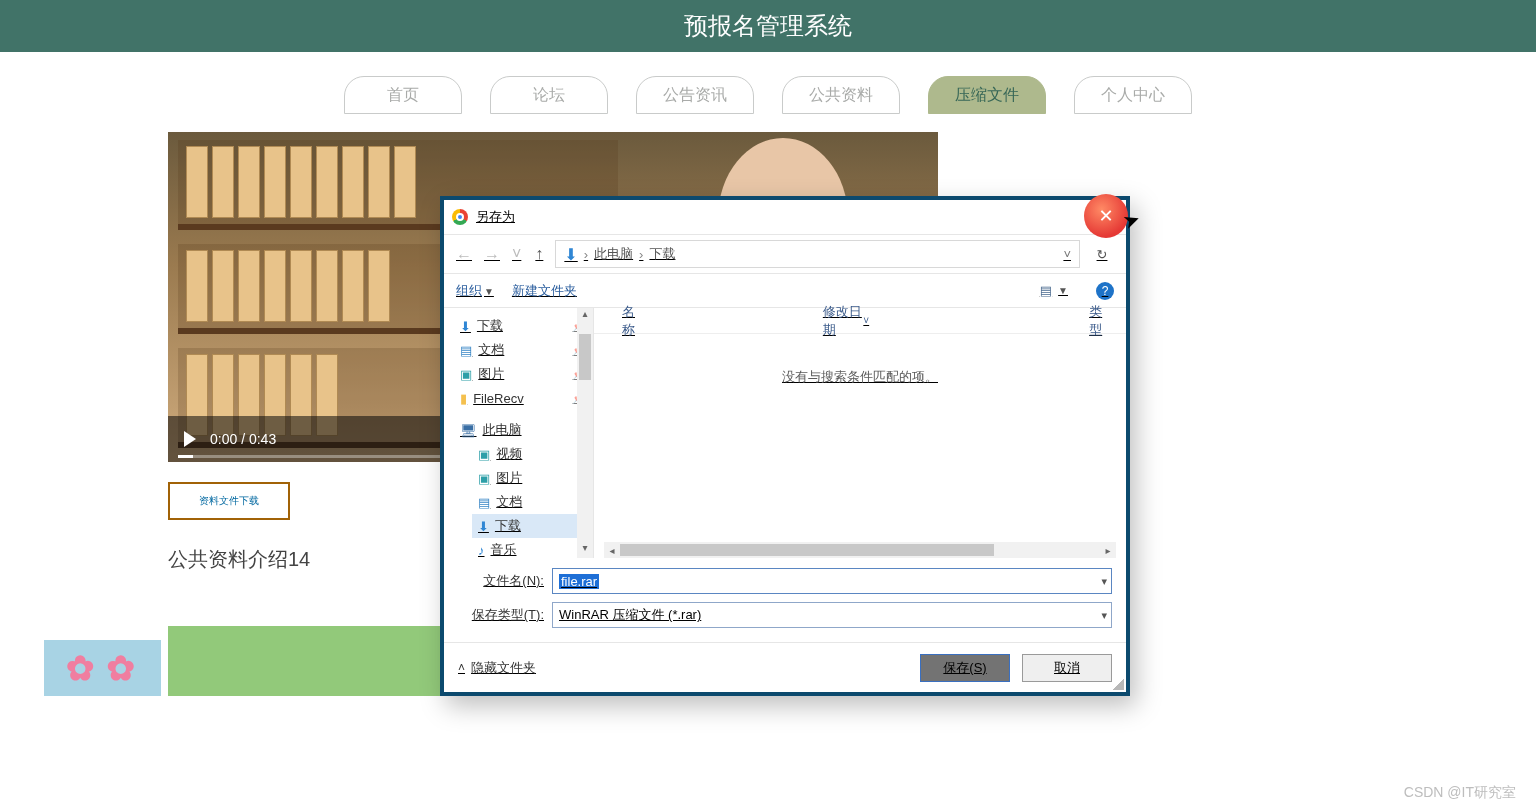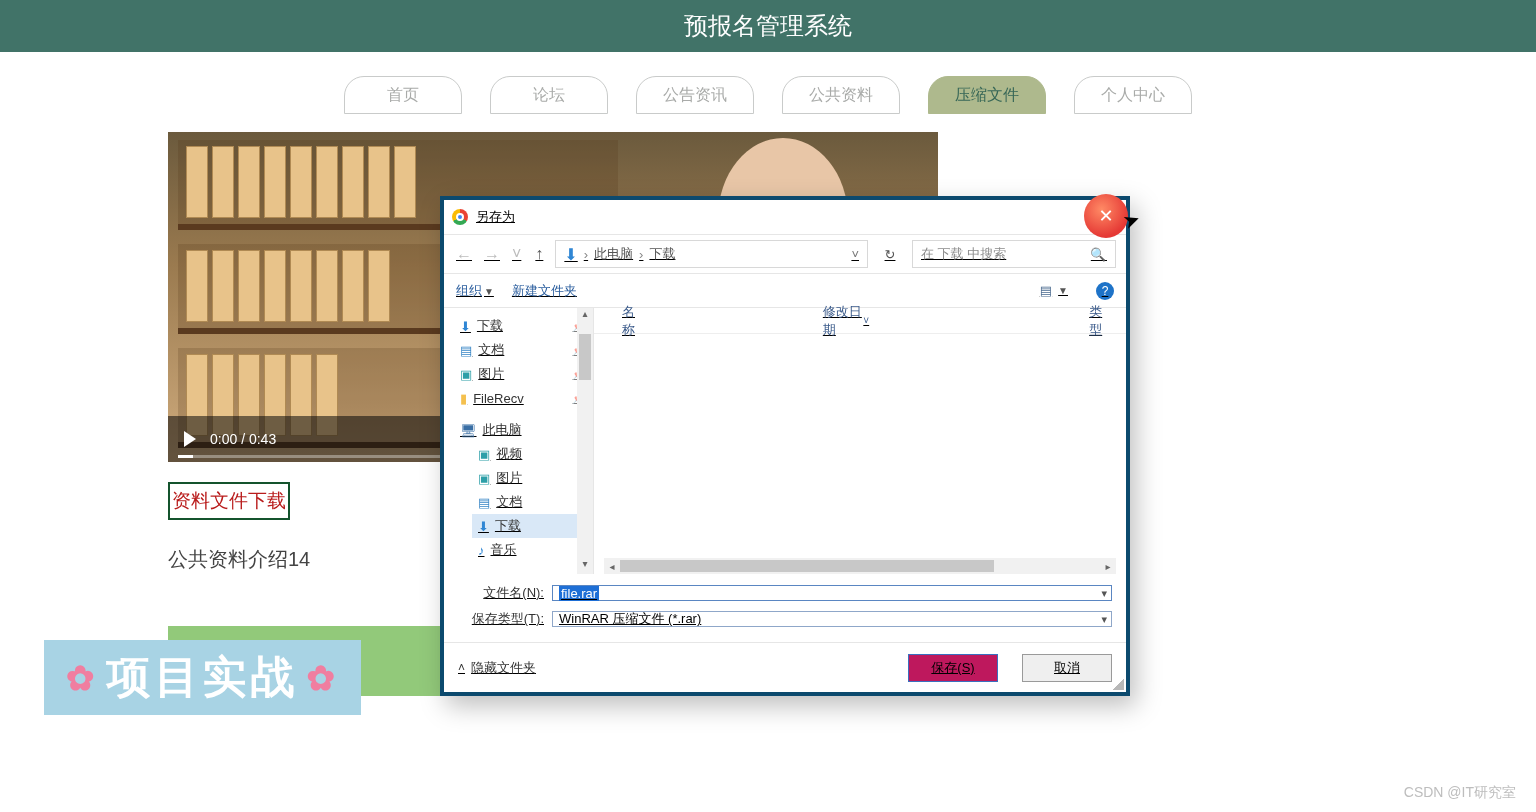--- a/index.html
+++ b/index.html
@@ -24,21 +24,21 @@
   .person { position:absolute; right:40px; top:0; width:260px; height:330px; }
   .person .head { position:absolute; top:6px; left:80px; width:130px; height:160px; background:#e8c6a7; border-radius:50% 50% 45% 45%; }
   .person .body { position:absolute; top:150px; left:30px; width:220px; height:200px; background:#2b2c30; border-radius:60px 60px 0 0; }
 
   .video-controls { position: absolute; left: 0; bottom: 0; width: 100%; height: 46px; background: rgba(10,10,10,.55); color: #fff; display: flex; align-items: center; padding: 0 16px; gap: 14px; font-size: 14px; }
   .play-icon { width:0; height:0; border-left: 12px solid #fff; border-top: 8px solid transparent; border-bottom: 8px solid transparent; }
   .progress { position: absolute; left: 10px; bottom: 4px; height: 3px; width: 96%; background: rgba(255,255,255,.35); }
   .progress .done { height:100%; width:2%; background:#fff; }
   .subtitle-hint { position:absolute; right: 430px; bottom: 8px; font-size: 30px; color:#eee; font-weight:700; letter-spacing:2px; }
 
-  .dl-box { margin-top: 20px; width: 122px; height: 38px; border: 2px solid #14532d; color: #b91c1c; display:flex; align-items:center; justify-content:center; font-size: 19px; }
+  .dl-box { margin-top: 20px; width: 122px; height: 38px; border: 2px solid #a16207; color: #0369a1; display:flex; align-items:center; justify-content:center; font-size: 10px; }
   .intro-title { margin-top: 26px; font-size: 20px; color:#444; }
   .green-bar { position:absolute; left: 0; top: 494px; width: 450px; height: 70px; background:#7fbf63; opacity:.85; }
 
   .watermark-badge { position:absolute; left: 44px; top: 640px; background:#a8d3e4; color:#fff; font-size: 44px; padding: 8px 22px; display:flex; align-items:center; gap:8px; font-weight:600; letter-spacing:4px; }
   .flower { color:#f07ea0; font-size:34px; }
 
   .csdn-watermark { position:absolute; right: 20px; bottom: 10px; color:#bdbdbd; font-size: 14px; }
 
   
   .dialog { position: absolute; left: 440px; top: 196px; width: 690px; height: 500px; background:#fff; border:4px solid #0c4a6e; box-shadow: 6px 10px 24px rgba(0,0,0,.25); display:flex; flex-direction:column;text-decoration:underline; }
@@ -81,30 +81,30 @@
   .cols .c-date{ margin-left:auto; margin-right:40px; display:flex; align-items:center; }
   .empty-msg { text-align:center; color:#5b5b5b; font-size:13px; margin-top:34px; }
   .h-scroll { position:absolute; left:10px; right:10px; bottom:0; height:16px; background:#f1f1f1; display:flex; align-items:center; }
   .h-scroll .arr{ width:16px; text-align:center; font-size:10px; color:#666; }
   .h-scroll .track{ flex:1; position:relative; height:100%; }
   .h-scroll .thumb{ position:absolute; left:0; top:2px; height:12px; width:78%; background:#c8c8c8; }
 
   .dlg-fields { padding:10px 14px 0; font-size:13px; }
   .field-row { display:flex; align-items:center; margin-bottom:8px; }
   .field-row label { width:86px; text-align:right; margin-right:8px; color:#333; }
-  .field-row .combo { flex:1; height:16px; border:1px solid #8fa7c9; display:flex; align-items:center; padding:0 6px; position:relative; }
+  .field-row .combo { flex:1; height:26px; border:1px solid #8fa7c9; display:flex; align-items:center; padding:0 6px; position:relative; }
   .combo.filename { border-color:#5a86c2; }
   .combo .val.sel { background:#1e6fd6; color:#fff; padding:0 2px; }
   .combo .dd { position:absolute; right:4px; color:#555; font-size:11px; }
 
   .dlg-footer { height:50px; display:flex; align-items:center; padding:0 14px; border-top:1px solid #e6e6e6; margin-top:6px; }
   .hide-folders { display:flex; align-items:center; gap:6px; color:#333; font-size:13px; }
   .hide-folders .chev{ font-size:12px; }
   .btn { width:90px; height:28px; border:1px solid #9a9a9a; background:#efefef; font-size:13px; cursor:pointer; }
-  .btn.primary { border:1px solid #3a6fbf; background:#be185d; margin-left:auto; margin-right:24px; }
+  .btn.primary { border:1px solid #3a6fbf; background:#737373; margin-left:auto; margin-right:12px; }
   .resize-grip { position:absolute; right:2px; bottom:2px; width:12px; height:12px; background: linear-gradient(135deg, transparent 50%, #b8b8b8 50%); }
 
 </style>
 </head>
 <body>
 
 <div class="header">
   <span>预报名管理系统</span>
 </div>
 
@@ -180,21 +180,20 @@
   <div class="dl-box">
     <span>资料文件下载</span>
   </div>
   <div class="intro-title">公共资料介绍14</div>
   <div class="green-bar"></div>
 
 </div>
 
 <div class="watermark-badge">
   <span class="flower">✿</span>
-  <span>项目实战</span>
   <span class="flower">✿</span>
 </div>
 
 <div class="dialog">
   <div class="dlg-titlebar">
     <span class="chrome-dot"></span>
     <span>另存为</span>
     <div class="dlg-close">✕</div>
     <span class="dlg-cursor">➤</span>
   </div>
@@ -206,24 +205,20 @@
     <span class="addr-up">↑</span>
     <div class="addr-path">
       <span class="dl-ico">⬇</span>
       <span class="addr-sep">›</span>
       <span>此电脑</span>
       <span class="addr-sep">›</span>
       <span>下载</span>
       <span class="addr-drop">˅</span>
     </div>
     <span class="refresh">↻</span>
-    <div class="search-box">
-      <span>在 下载 中搜索</span>
-      <span class="mag">🔍</span>
-    </div>
   </div>
 
   <div class="dlg-toolbar">
     <span><span>组织</span><span class="drop">▼</span></span>
     <span>新建文件夹</span>
     <span class="view-ico">▤ <span class="drop">▼</span></span>
     <span class="help-ico">?</span>
   </div>
 
   <div class="dlg-body">
@@ -280,20 +275,21 @@
 
     <div class="filepane">
       <div class="cols">
         <span>名称</span>
         <span class="c-date">
             <span>修改日期</span> 
             <span style="font-size:10px;">˅</span>
           </span>
         <span>类型</span>
       </div>
+      <div class="empty-msg">没有与搜索条件匹配的项。</div>
       <div class="h-scroll">
         <span class="arr">◂</span>
           <div class="track">
             <div class="thumb"></div>
           </div>
           <span class="arr">▸</span>
       </div>
     </div>
   </div>
 

